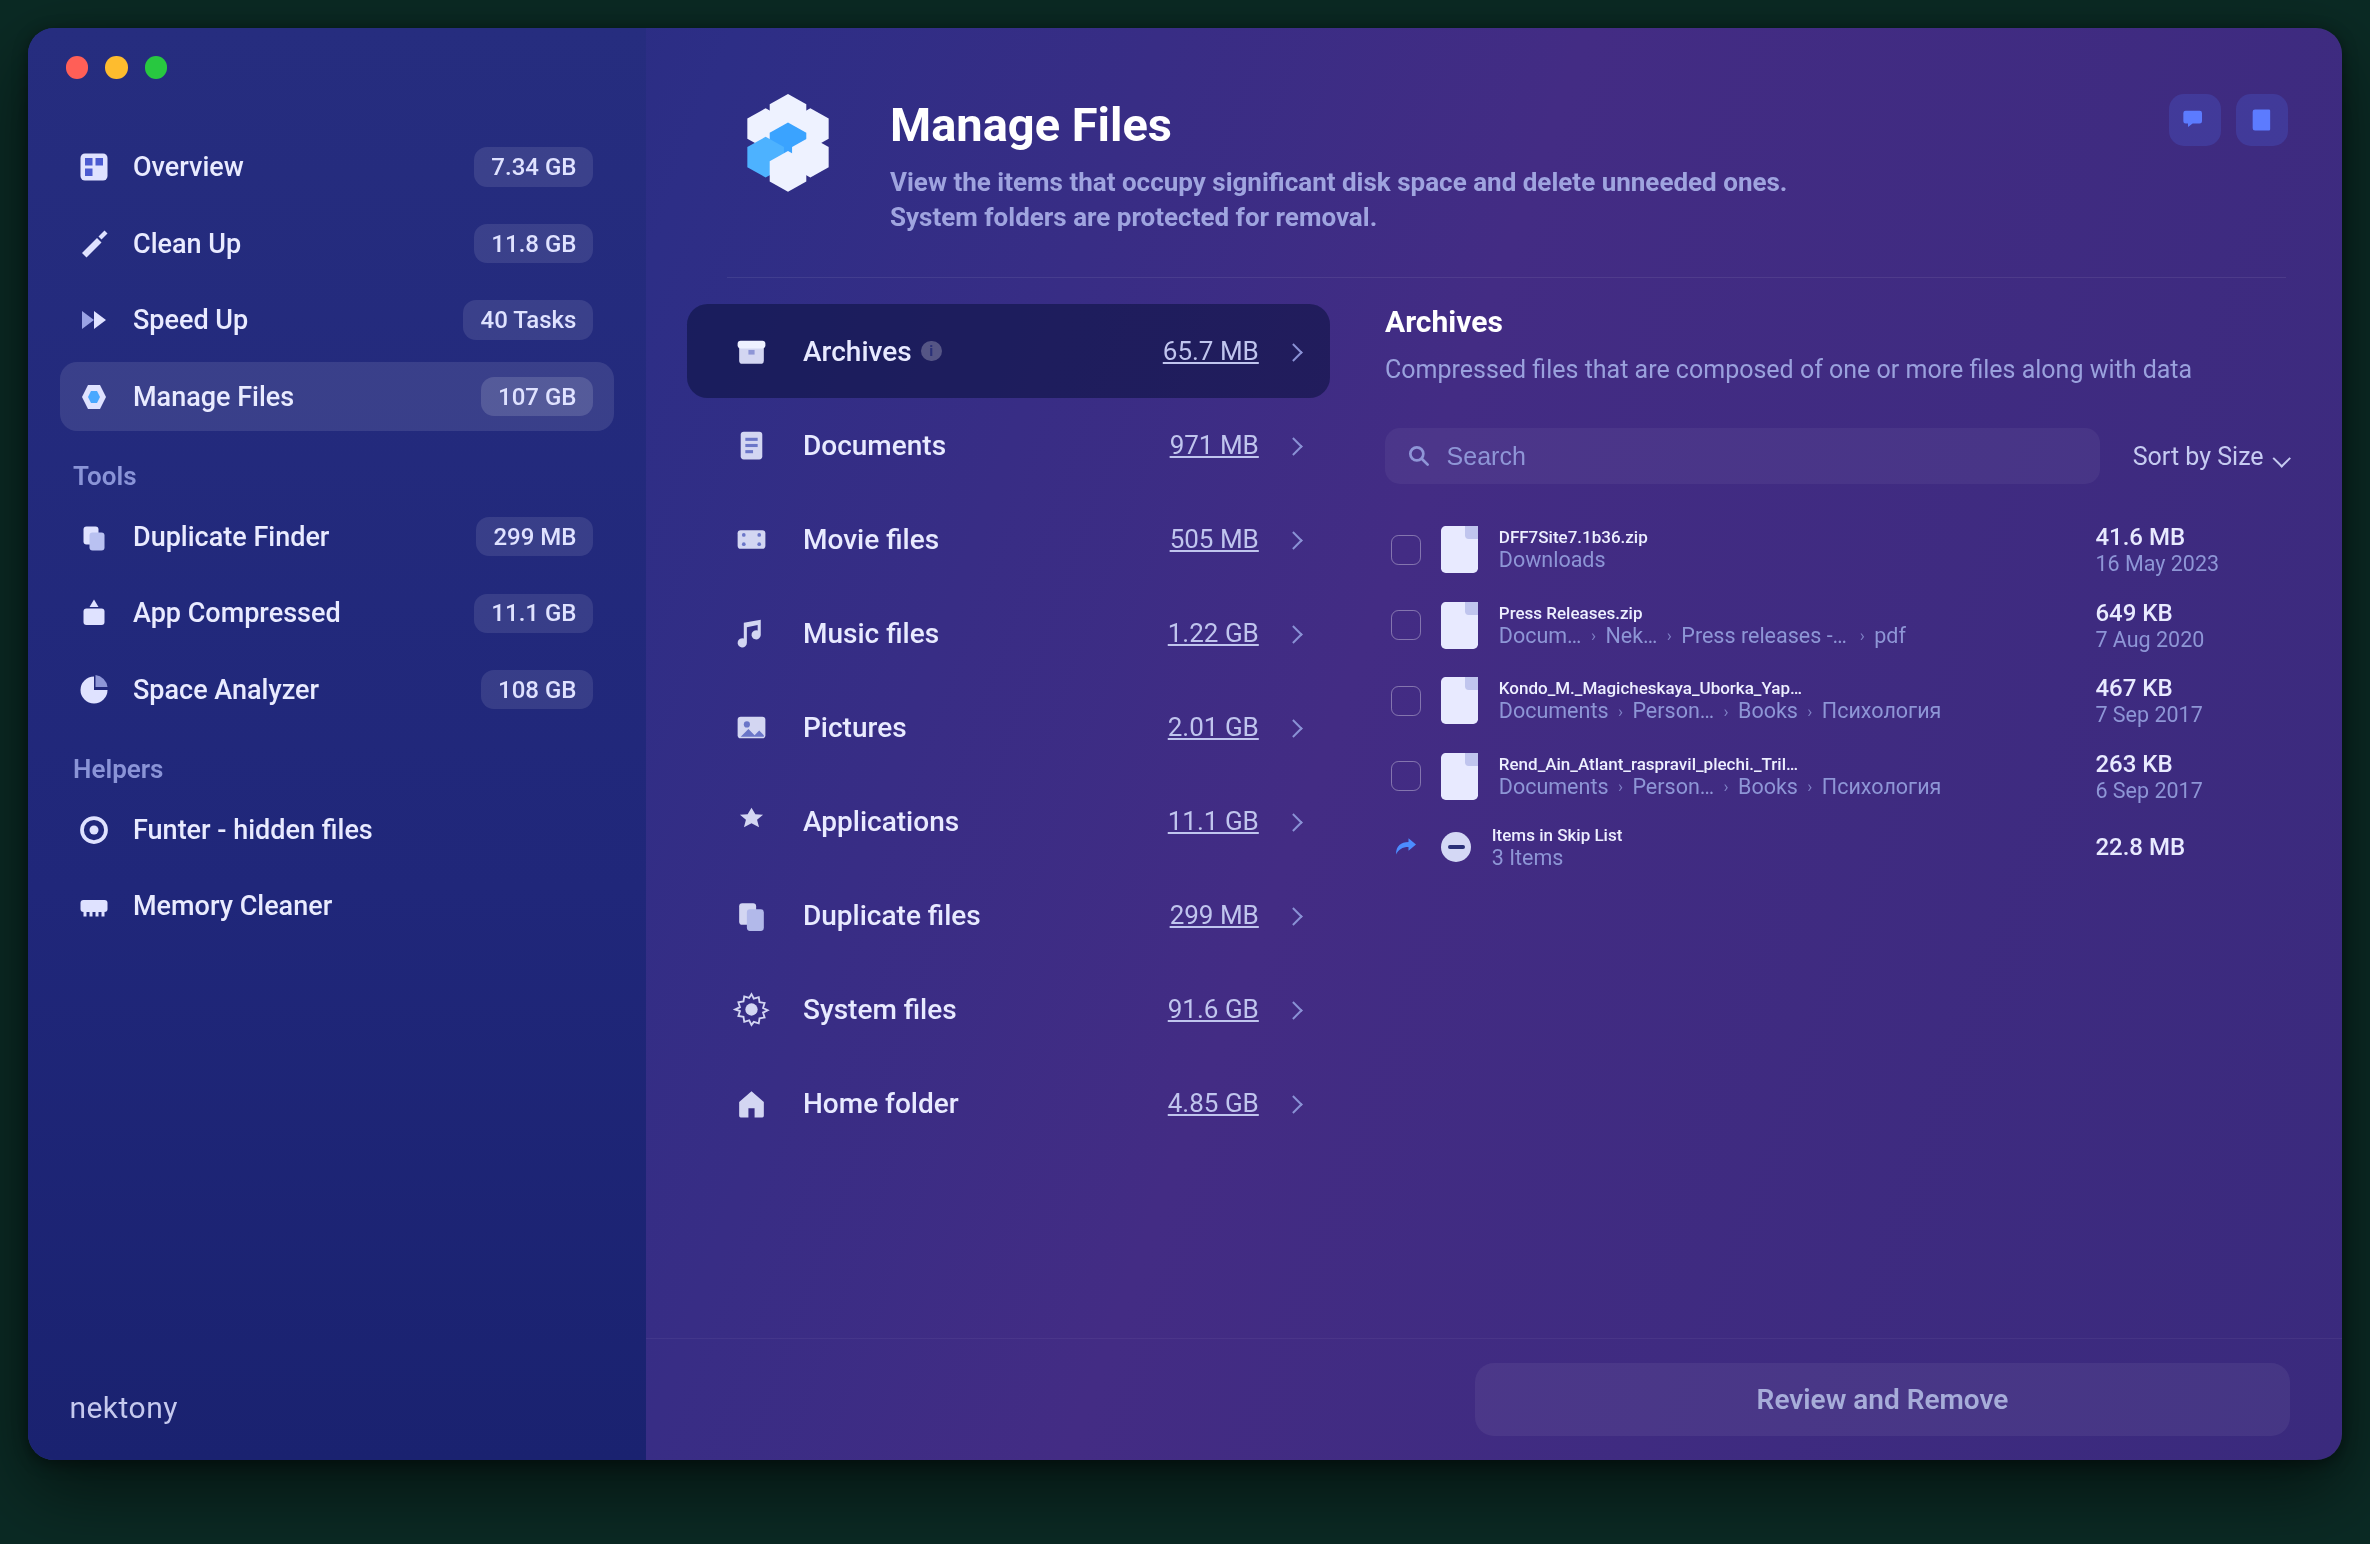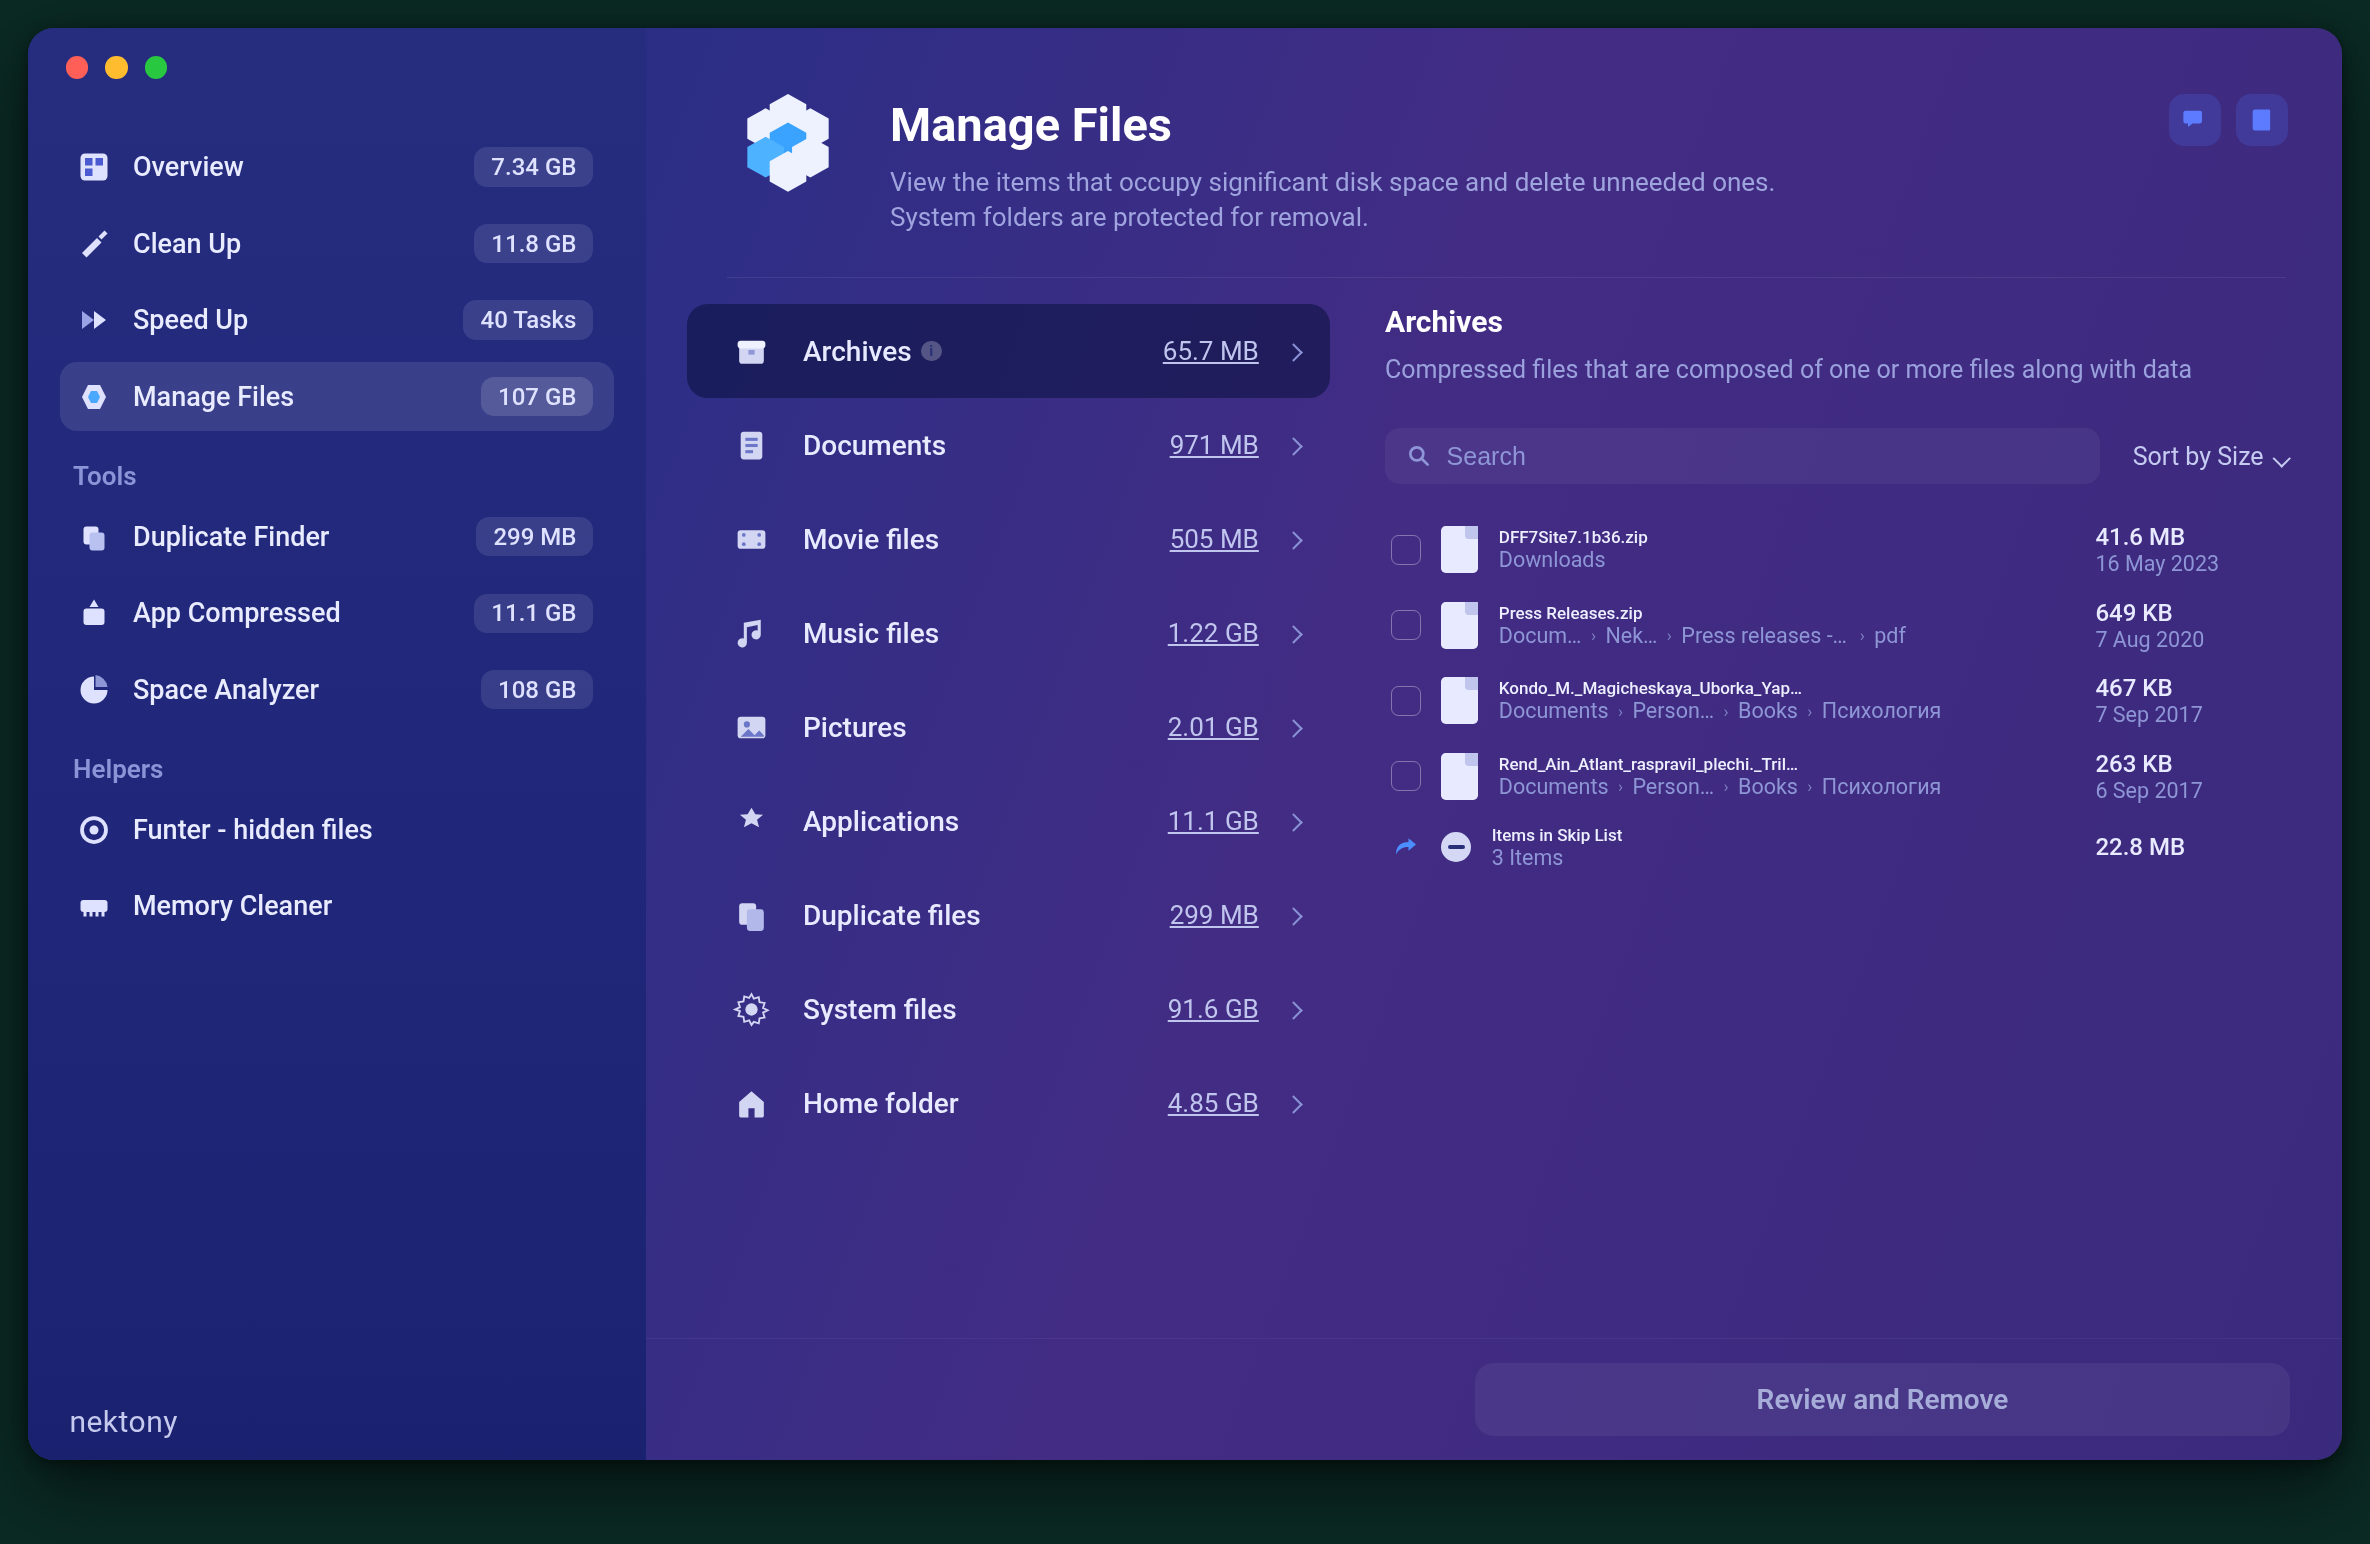--- a/index.html
+++ b/index.html
@@ -24,21 +24,21 @@
     position: relative;
   }
 
   
   .sidebar {
     width: 618px;
     flex: 0 0 618px;
     background: linear-gradient(180deg, #262d7f 0%, #20277a 60%, #1a2270 100%);
     display: flex;
     flex-direction: column;
-    padding: 28px 32px 12px 32px;
+    padding: 28px 32px 26px 32px;
   }
   .traffic-lights {
     display: flex;
     gap: 17px;
     margin-bottom: 54px;
     padding-left: 5.6px;
   }
   .tl { width: 22.5px; height: 22.5px; border-radius: 50%; }
   .tl.red { background: #ff5f57; }
   .tl.yellow { background: #febc2e; }
@@ -112,21 +112,21 @@
   .header-text h1 {
     color: #ffffff;
     font-size: 47px;
     font-weight: 700;
     margin-bottom: 13px;
   }
   .header-text p {
     color: #9fa4df;
     font-size: 26px;
     line-height: 1.35;
-    font-weight: 400;
+    font-weight: 700;
   }
   .header .divider {
     position: absolute;
     left: 81px; right: 56px; bottom: 0;
     height: 0.9px;
     background: rgba(255,255,255,0.08);
   }
 
   .header-actions {
     position: absolute;

